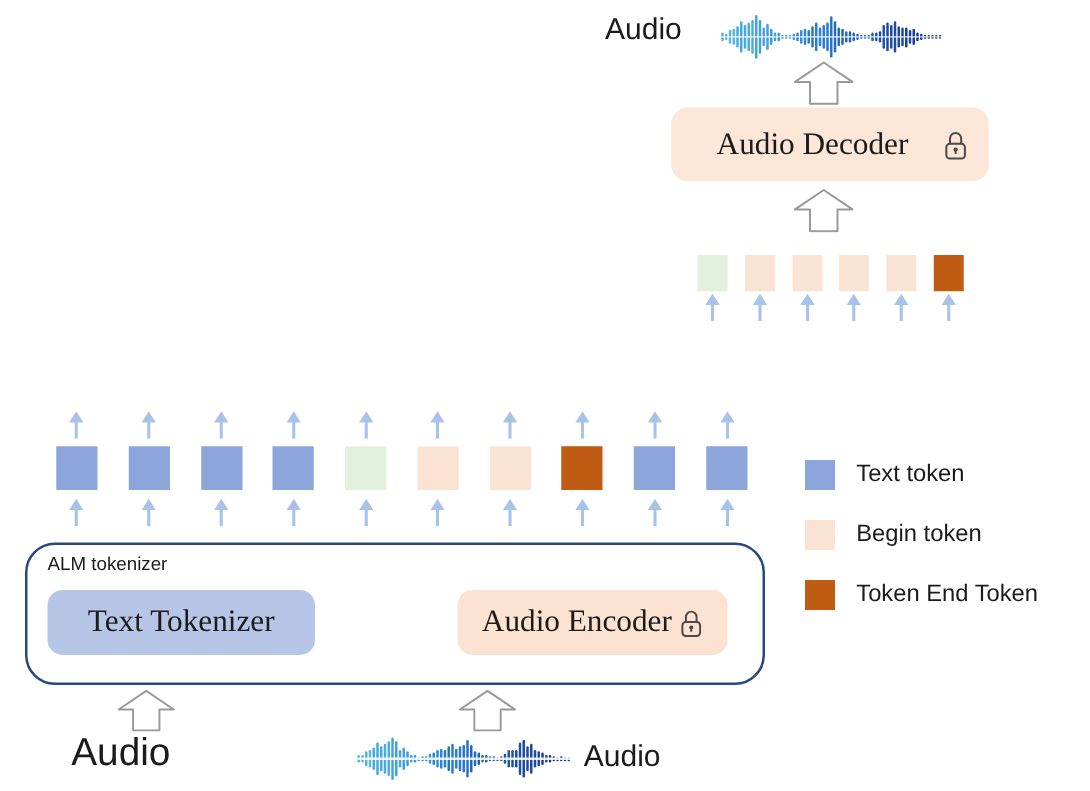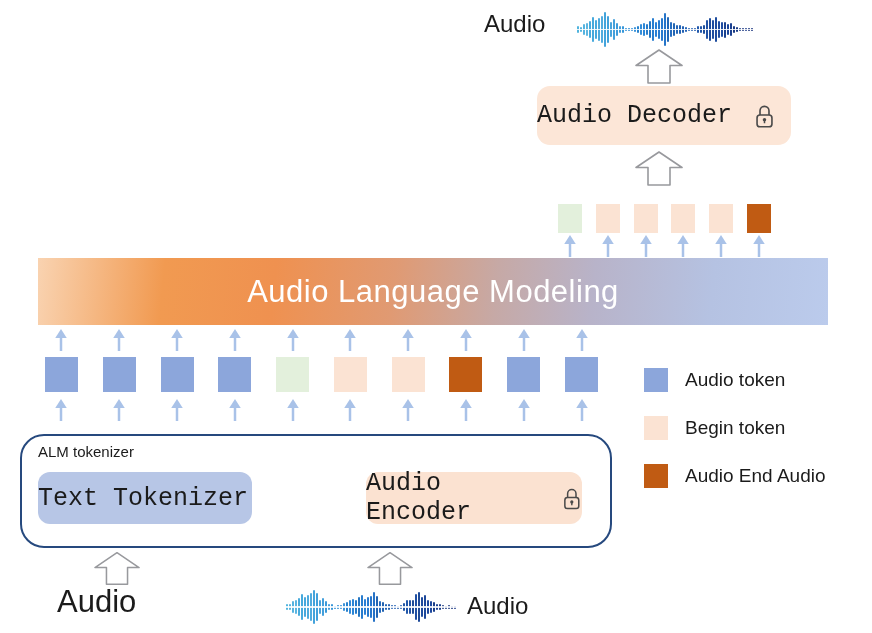--- a/index.html
+++ b/index.html
@@ -26,22 +26,22 @@
   .big-arrow { width:48px; height:35px; }
   .big-arrow svg { width:100%; height:100%; display:block; }
   .big-arrow polygon { fill:#fff; stroke:var(--big-arrow-outline,#98999D);
                        stroke-width:1.6; stroke-linejoin:round; }
   .a-out   { left:635px; top:49px;  }
   .a-dec   { left:635px; top:151px; }
   .a-text  { left:94px;  top:551px; width:46px; }
   .a-audio { left:367px; top:551px; width:46px; }
 
   
-  .box { display:flex; align-items:center; justify-content:flex-start;
-         font-family:Liberation Mono, monospace; }
+  .box { display:flex; align-items:center; justify-content:center;
+         font-family:Liberation Serif, serif; }
   .decoder-box { left:537px; top:86px; width:254px; height:59px; border-radius:13px;
                  background:var(--decoder-box,#FCE6D7); font-size:25px; padding-right:28px; }
   .decoder-box .lock-abs { position:absolute; right:16px; top:50%; transform:translateY(-50%);
                            width:21px; height:26px; }
   .text-tok-box  { position:absolute; left:16px;  top:36px; width:214px; height:52px;
                    border-radius:12px; background:var(--text-tokenizer-box,#B7C6E6); font-size:25px; }
   .audio-enc-box { position:absolute; left:344px; top:36px; width:216px; height:52px;
                    border-radius:12px; background:var(--encoder-box,#FBE2D1); font-size:25px; gap:5px; }
   .lock-inline { width:20px; height:25px; display:inline-block; }
   .lock-abs svg, .lock-inline svg { width:100%; height:100%; display:block; }
@@ -217,23 +217,20 @@
         </svg>
       </div>
       <div class="sa-wrap">
         <svg viewBox="0 0 12 23" class="small-arrow">
           <polygon points="6,0 12,9.5 0,9.5"></polygon>
           <rect x="4.7" y="9" width="2.6" height="14"></rect>
         </svg>
       </div>
     </div>
 
-  <div class="alm-bar">
-    <span>Audio Language Modeling</span>
-  </div>
 
   <div class="arrow-row ba-top">
       <div class="sa-wrap">
         <svg viewBox="0 0 12 23" class="small-arrow">
           <polygon points="6,0 12,9.5 0,9.5"></polygon>
           <rect x="4.7" y="9" width="2.6" height="14"></rect>
         </svg>
       </div>
       <div class="sa-wrap">
         <svg viewBox="0 0 12 23" class="small-arrow">
@@ -452,25 +449,25 @@
       <div class="wave-bar" style="height: 3px; background: rgb(24, 54, 128);"></div>
       <div class="wave-bar" style="height: 3.53436px; background: rgb(24, 53, 126);"></div>
       <div class="wave-bar" style="height: 3px; background: rgb(23, 50, 121);"></div>
       <div class="wave-bar" style="height: 3px; background: rgb(26, 55, 136);"></div>
     </div>
   <div class="audio-in-label">Audio</div>
 
   <div class="legend">
       <div class="legend-row">
         <div class="legend-swatch" style="background: rgb(140, 166, 219);"></div>
-        <div class="legend-label">Audio token</div>
+        <div class="legend-label">Text token</div>
       </div>
       <div class="legend-row">
         <div class="legend-swatch" style="background: rgb(251, 227, 211);"></div>
         <div class="legend-label">Begin token</div>
       </div>
       <div class="legend-row">
         <div class="legend-swatch" style="background: rgb(192, 91, 19);"></div>
-        <div class="legend-label">Audio End Audio</div>
+        <div class="legend-label">Token End Token</div>
       </div>
     </div>
 
 </div>
 
 </body></html>

